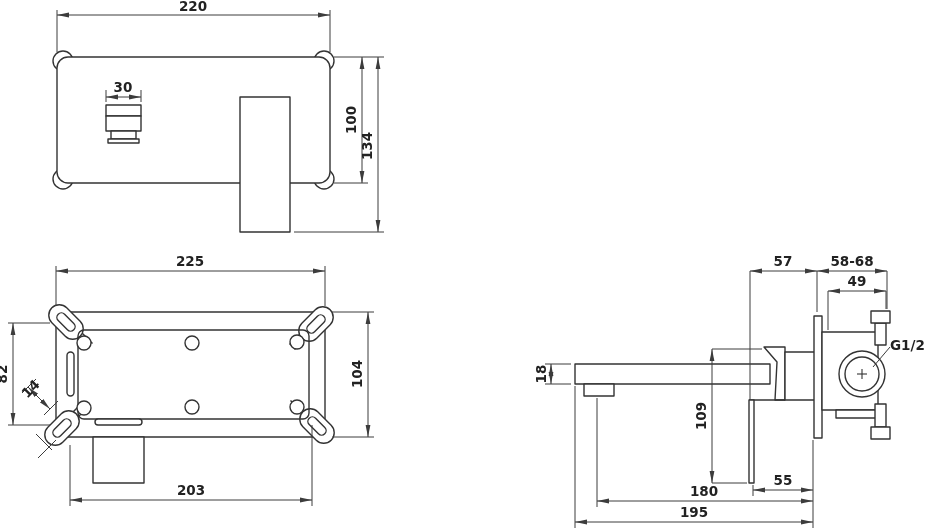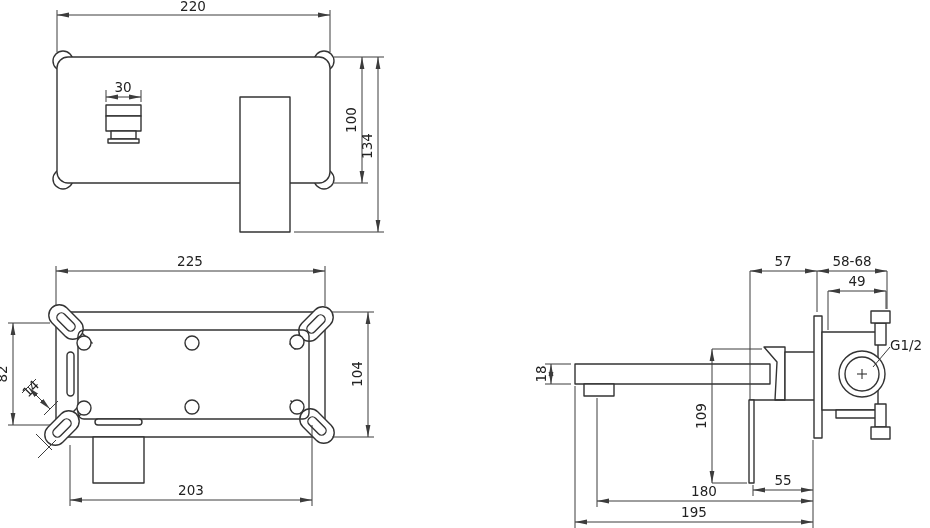--- a/index.html
+++ b/index.html
@@ -1,17 +1,17 @@
 <!DOCTYPE html>
 <html><head>
 <meta charset="utf-8">
 <style>
   html,body{margin:0;padding:0;background:#ffffff;}
   .page{width:930px;height:528px;background:#ffffff;position:relative;overflow:hidden;
-        font-family:"DejaVu Sans",sans-serif;}
+        font-family:"DejaVu Sans",sans-serif;font-weight:bold;}
   svg{display:block;}
   .obj rect,.obj circle,.obj path,.obj polygon{stroke:#333333;stroke-width:1.4;fill:#ffffff;stroke-linejoin:round;}
   .obj line,.obj .noline{stroke:#333333;stroke-width:1.4;fill:none;}
   .frame{fill:none !important;}
   .dim line{stroke:#3c3c3c;stroke-width:1;}
   .dim text{fill:#222222;font-size:13.5px;font-family:"DejaVu Sans",sans-serif;}
   .dim .mid{text-anchor:middle;}
   .thin{stroke-width:1.1 !important;}
 </style>
 </head>

